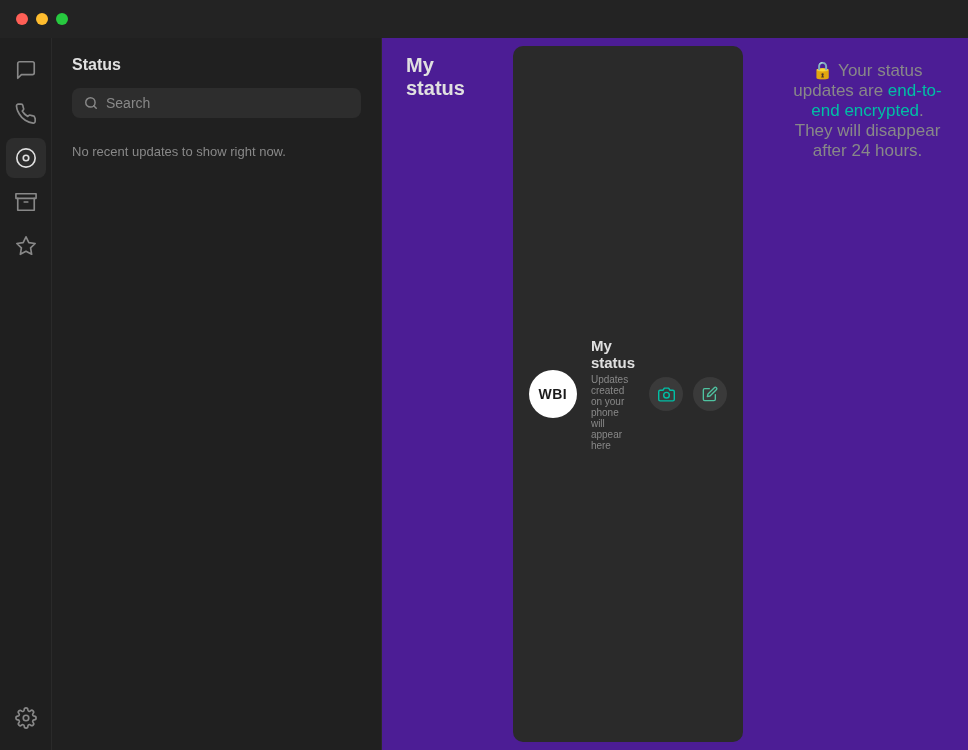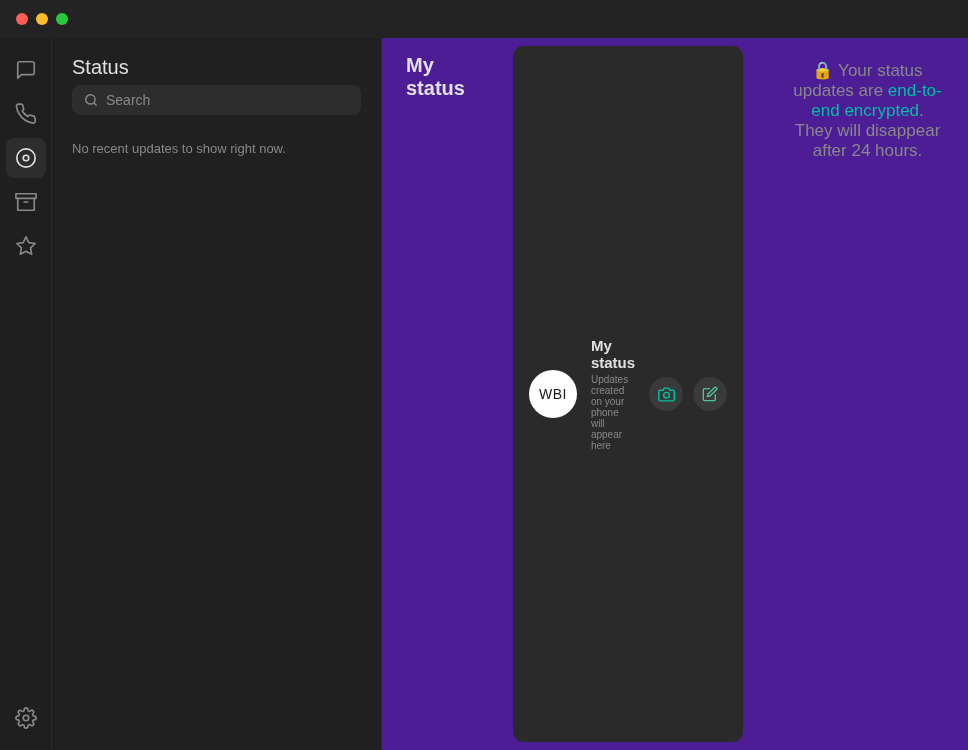--- a/index.html
+++ b/index.html
@@ -94,24 +94,24 @@
       display: flex;
       flex-direction: column;
       border-right: 1px solid #2a2a2a;
     }
 
     .status-header {
       padding: 18px 20px 12px;
     }
 
     .status-title {
-      font-size: 20px;
-      font-weight: 400;
+      font-size: 16px;
+      font-weight: 700;
       color: #e0e0e0;
-      margin-bottom: 6px;
+      margin-bottom: 14px;
     }
 
     .search-bar {
       display: flex;
       align-items: center;
       background: #2d2d2d;
       border-radius: 8px;
       padding: 7px 12px;
       gap: 8px;
     }
@@ -175,21 +175,21 @@
       border-radius: 50%;
       background: #fff;
       display: flex;
       align-items: center;
       justify-content: center;
       flex-shrink: 0;
     }
 
     .avatar-text {
       font-size: 14px;
-      font-weight: 400;
+      font-weight: 700;
       color: #1a1a1a;
       letter-spacing: 0.5px;
     }
 
     .status-info {
       flex: 1;
     }
 
     .status-name {
       font-size: 15px;

